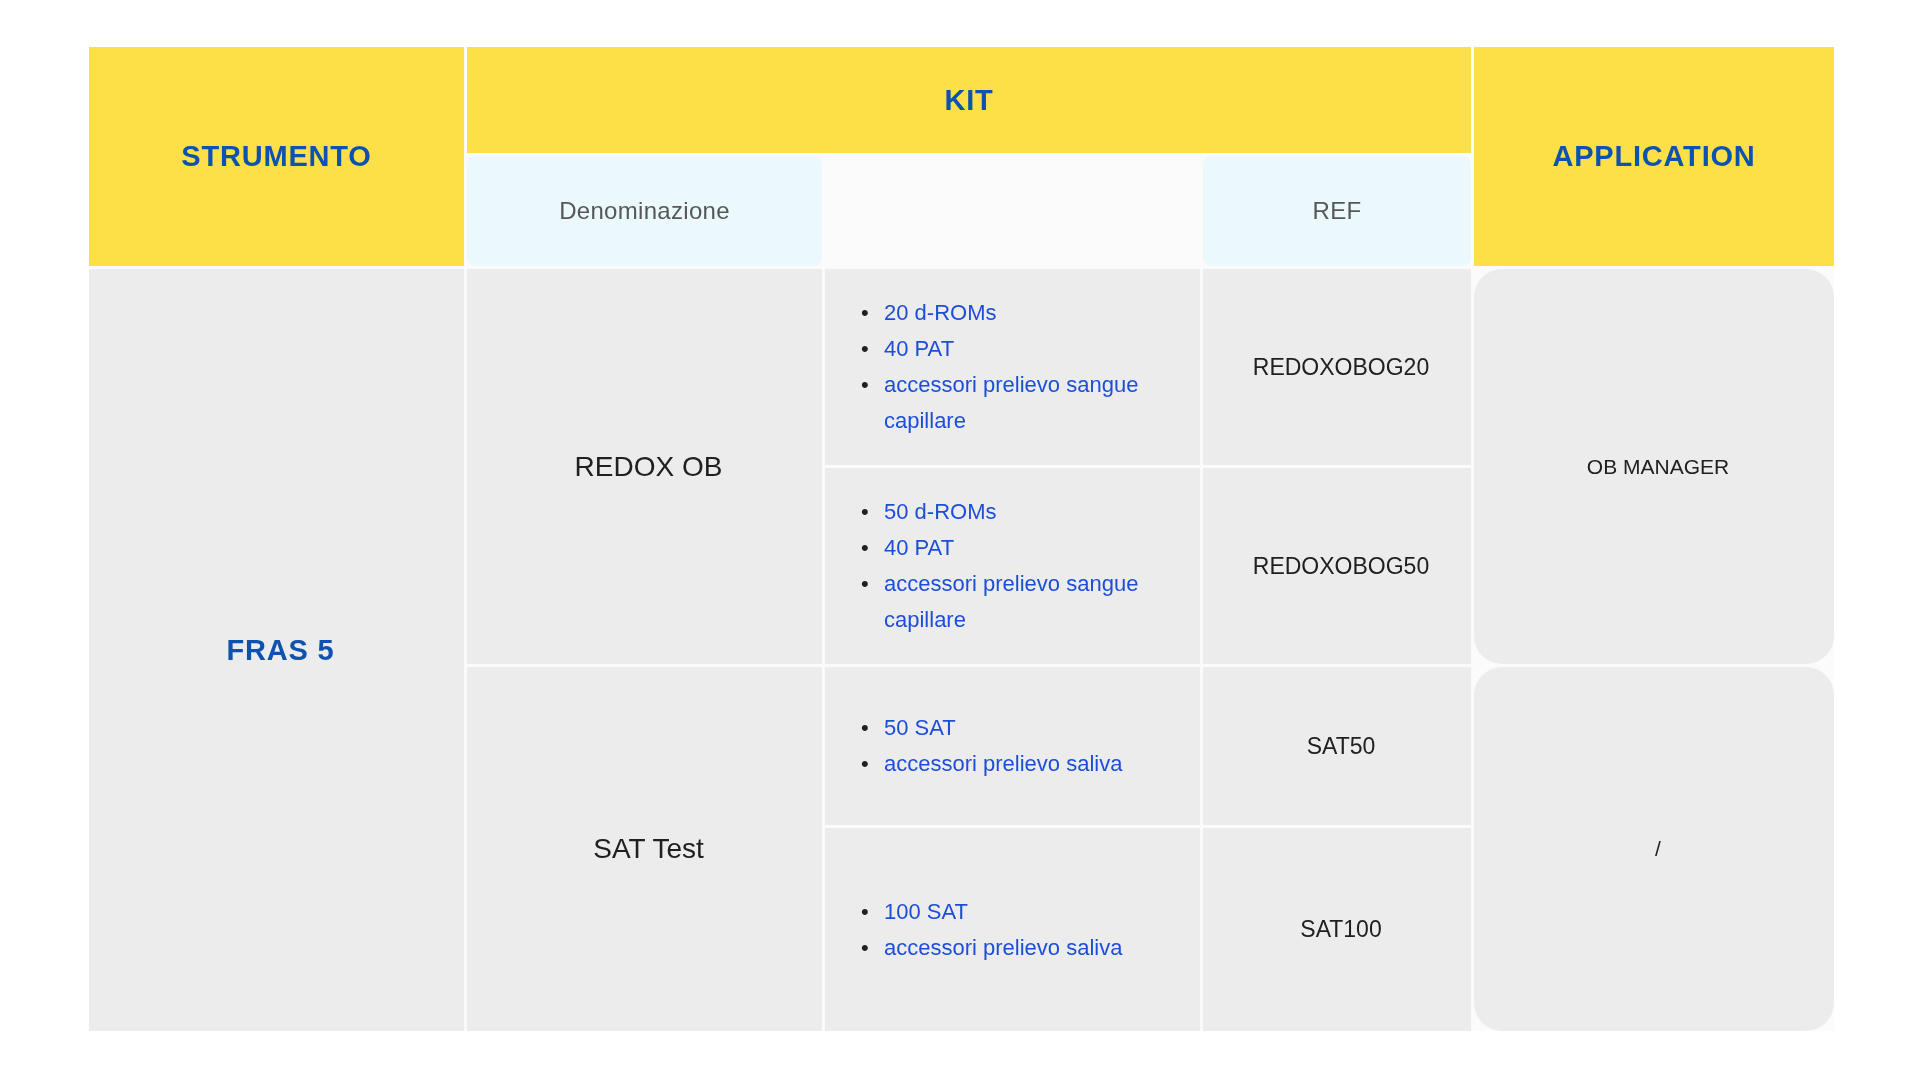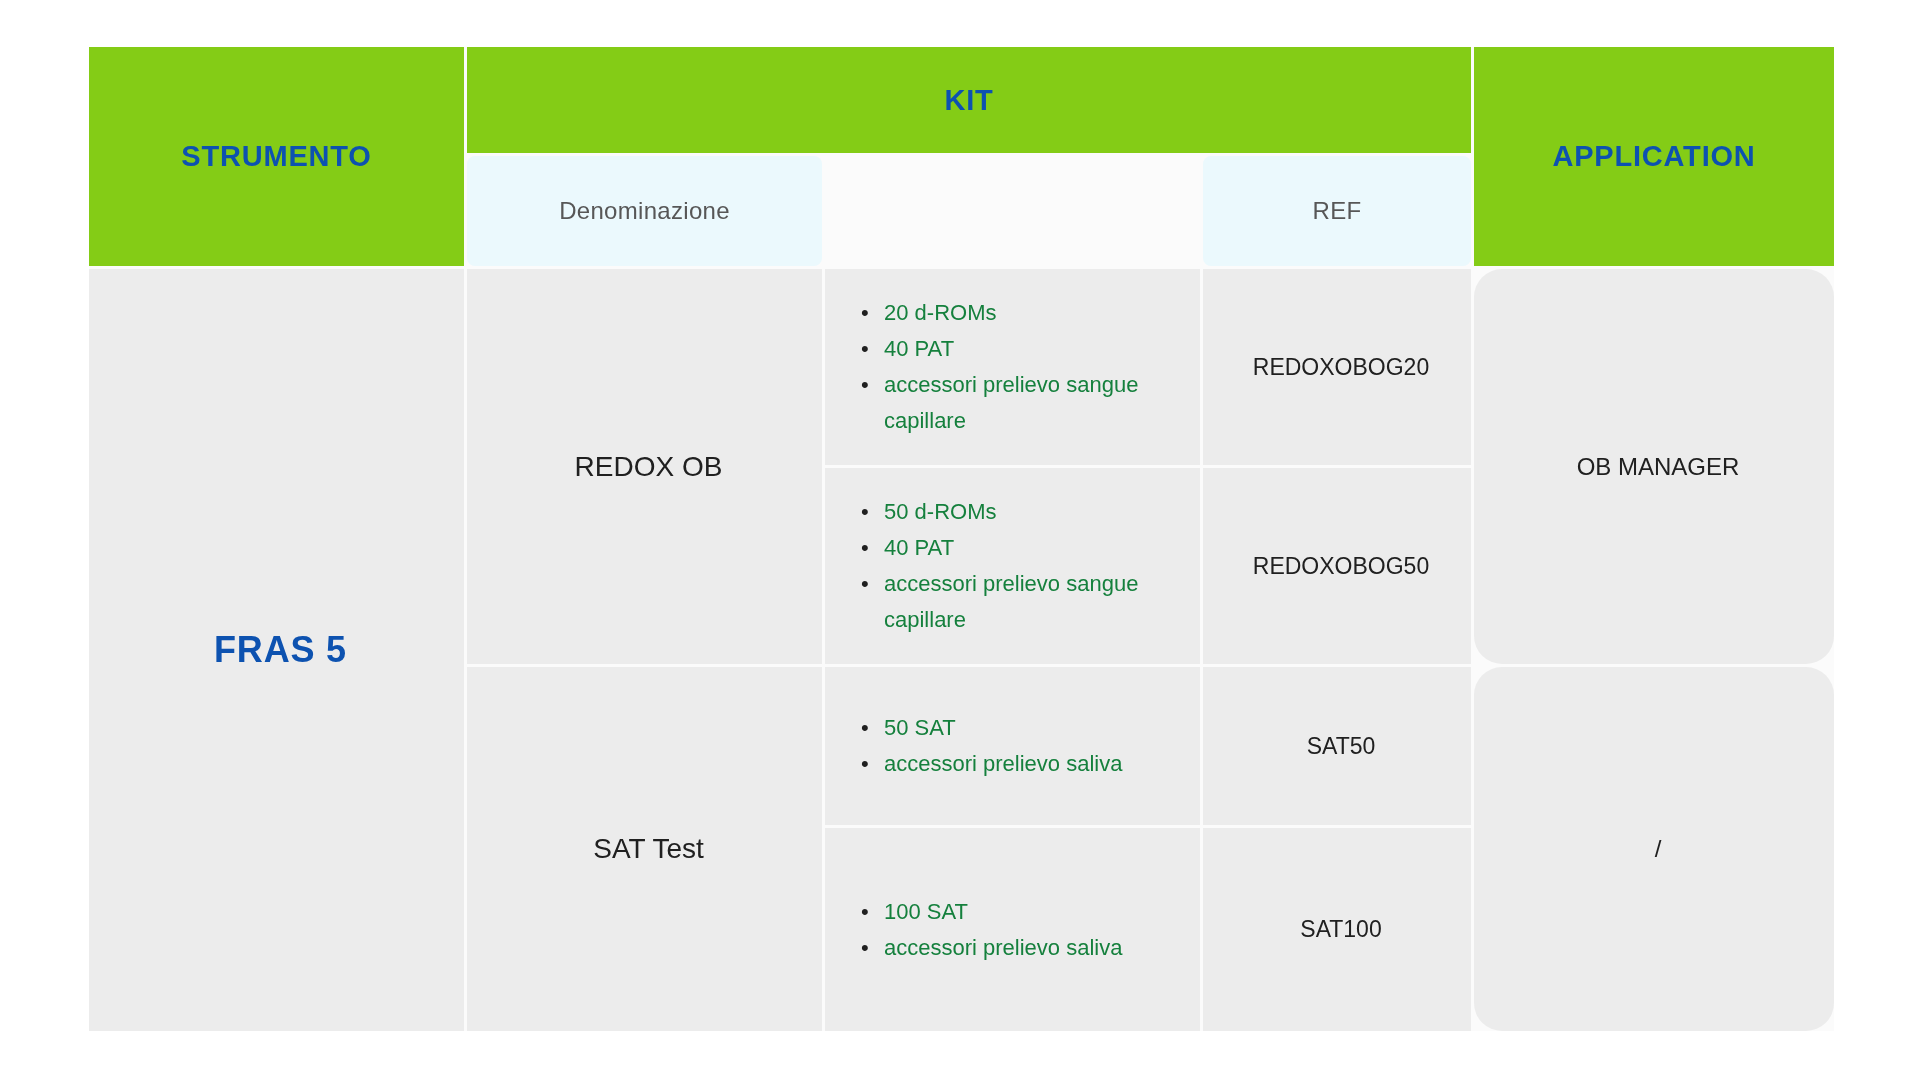--- a/index.html
+++ b/index.html
@@ -19,21 +19,21 @@
     grid-template-rows:106px 110px 196px 196px 158px 203px;
     gap:3px;
     background:#fbfbfb; 
   }
 
   
   .c{display:flex;align-items:center;justify-content:center;text-align:center;}
 
   
   .h{
-    background:#84cc16;
+    background:#fde047;
     color:#0d52b0;
     font-weight:700;
     font-size:29px;
     letter-spacing:0.8px;
   }
 
   
   .sh{
     background:#ebf9fd;
     color:#575757;
@@ -41,44 +41,44 @@
     letter-spacing:0.3px;
     border-radius:8px;
   }
 
   
   .b{background:#ececec;color:#202020;padding-left:8px;}
 
   .fras{
     color:#0d52b0;
     font-weight:700;
-    font-size:36px;
+    font-size:29px;
     letter-spacing:0.8px;
   }
   .name{font-size:28px;}
   .ref{font-size:23px;}
-  .app{font-size:24px;border-radius:28px;}
+  .app{font-size:21px;border-radius:28px;}
 
   
   .list{
     justify-content:center;
     flex-direction:column;
     align-items:flex-start;
     text-align:left;
     padding-left:36px;
     box-sizing:border-box;
   }
   .list ul{list-style:none;margin:0;padding:0;}
   .list li{
     position:relative;
     padding-left:23px;
     max-width:292px;
     font-size:22px;
     line-height:36px;
-    color:#15803d;
+    color:#1d4ed8;
   }
   .list li::before{
     content:"\2022";
     position:absolute;
     left:0;top:0;
     font-size:22px;
     color:#202020;
   }
 
   

